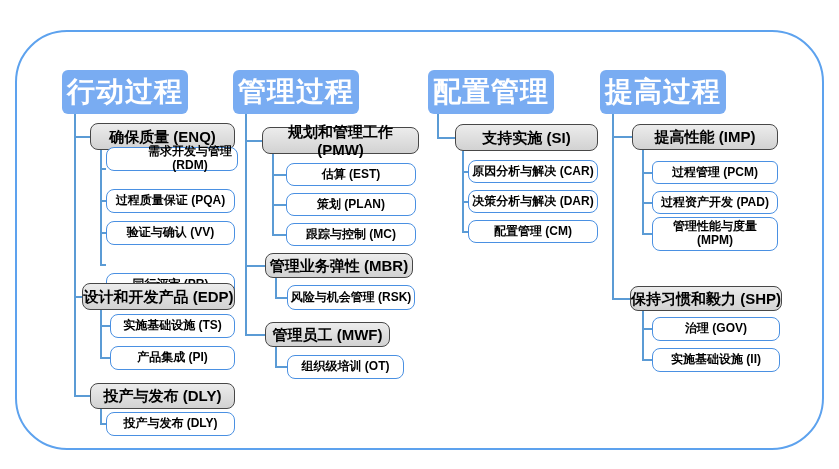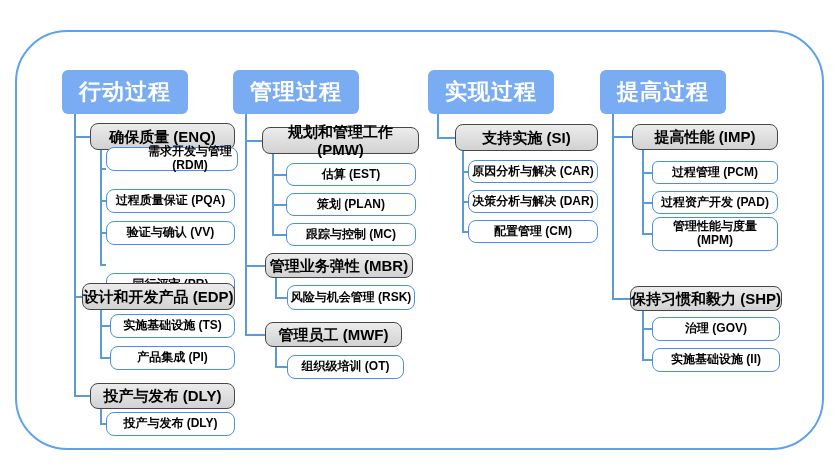--- a/index.html
+++ b/index.html
@@ -14,21 +14,21 @@
   .title{
     position:absolute;left:338px;top:8px;width:152px;height:41px;
     background:#1565d8;color:#fff;border-radius:10px;z-index:3;
     display:flex;align-items:center;justify-content:center;
     font-size:22px;font-weight:bold;
   }
   .col-header{
     position:absolute;height:44px;width:126px;top:70px;z-index:2;
     background:#79acf2;color:#fff;border-radius:6px;
     display:flex;align-items:center;justify-content:center;
-    font-size:22px;font-weight:bold;letter-spacing:1px;
+    font-size:28px;font-weight:bold;letter-spacing:1px;
   }
   .node{
     position:absolute;display:flex;align-items:center;justify-content:center;
     font-weight:bold;box-sizing:border-box;color:#000;text-align:center;z-index:2;
     white-space:pre-line;line-height:1.15;
   }
   .gray{
     background:linear-gradient(#ececec,#d2d2d2);
     border:1.6px solid #474747;border-radius:8px;font-size:15px;
   }
@@ -80,25 +80,25 @@
       <div class="hline" style="left: 272px; top: 203.5px; width: 14px;"></div>
       <div class="node white" style="left: 286px; top: 193px; width: 130px; height: 23px;">策划 (PLAN)</div>
       <div class="hline" style="left: 272px; top: 233.5px; width: 14px;"></div>
       <div class="node white" style="left: 286px; top: 223px; width: 130px; height: 23px;">跟踪与控制 (MC)</div>
       <div class="hline" style="left: 245px; top: 264.5px; width: 20px;"></div>
       <div class="node gray" style="left: 265px; top: 253px; width: 148px; height: 25px;">管理业务弹性 (MBR)</div>
       <div class="vline" style="left: 275px; top: 278px; height: 19.5px;"></div>
       <div class="hline" style="left: 275px; top: 296.5px; width: 12px;"></div>
       <div class="node white" style="left: 287px; top: 285px; width: 128px; height: 25px;">风险与机会管理 (RSK)</div>
       <div class="hline" style="left: 245px; top: 333.5px; width: 20px;"></div>
-      <div class="node gray" style="left: 265px; top: 322px; width: 137px; height: 25px;">管理员工 (MWF)</div>
+      <div class="node gray" style="left: 265px; top: 322px; width: 125px; height: 25px;">管理员工 (MWF)</div>
       <div class="vline" style="left: 275px; top: 347px; height: 20px;"></div>
       <div class="hline" style="left: 275px; top: 366px; width: 12px;"></div>
       <div class="node white" style="left: 287px; top: 355px; width: 117px; height: 24px;">组织级培训 (OT)</div>
-      <div class="col-header" style="left: 428px; top: 70px; width: 126px; height: 44px;">实现过程</div>
+      <div class="col-header" style="left: 428px; top: 70px; width: 126px; height: 44px;">配置管理</div>
       <div class="vline" style="left: 437px; top: 114px; height: 23.5px;"></div>
       <div class="hline" style="left: 437px; top: 136.5px; width: 18px;"></div>
       <div class="node gray" style="left: 455px; top: 124px; width: 143px; height: 27px;">支持实施 (SI)</div>
       <div class="vline" style="left: 462px; top: 151px; height: 80.5px;"></div>
       <div class="hline" style="left: 462px; top: 170.5px; width: 6px;"></div>
       <div class="node white" style="left: 468px; top: 160px; width: 130px; height: 23px;">原因分析与解决 (CAR)</div>
       <div class="hline" style="left: 462px; top: 200.5px; width: 6px;"></div>
       <div class="node white" style="left: 468px; top: 190px; width: 130px; height: 23px;">决策分析与解决 (DAR)</div>
       <div class="hline" style="left: 462px; top: 230.5px; width: 6px;"></div>
       <div class="node white" style="left: 468px; top: 220px; width: 130px; height: 23px;">配置管理 (CM)</div>

